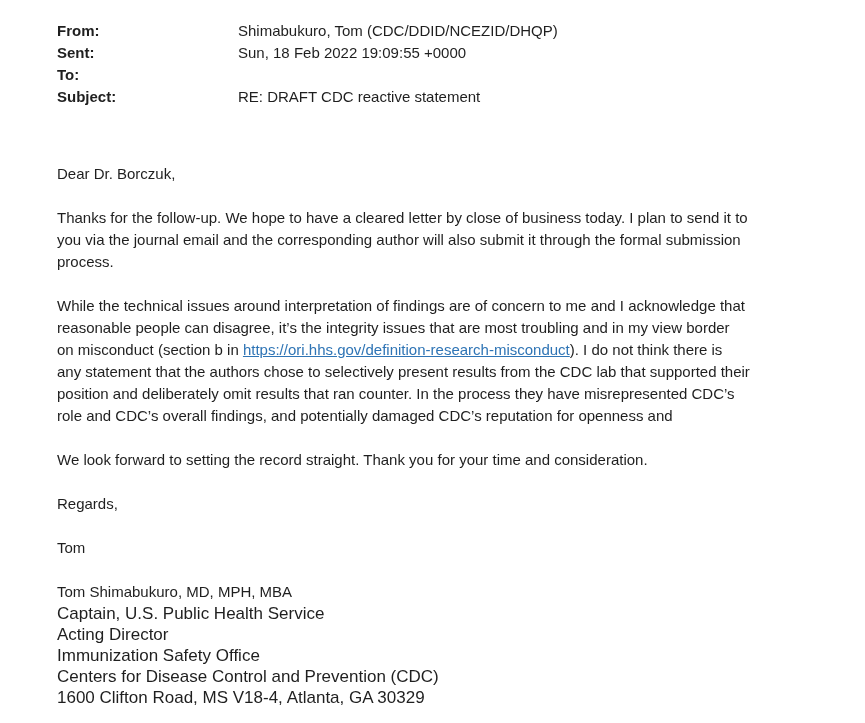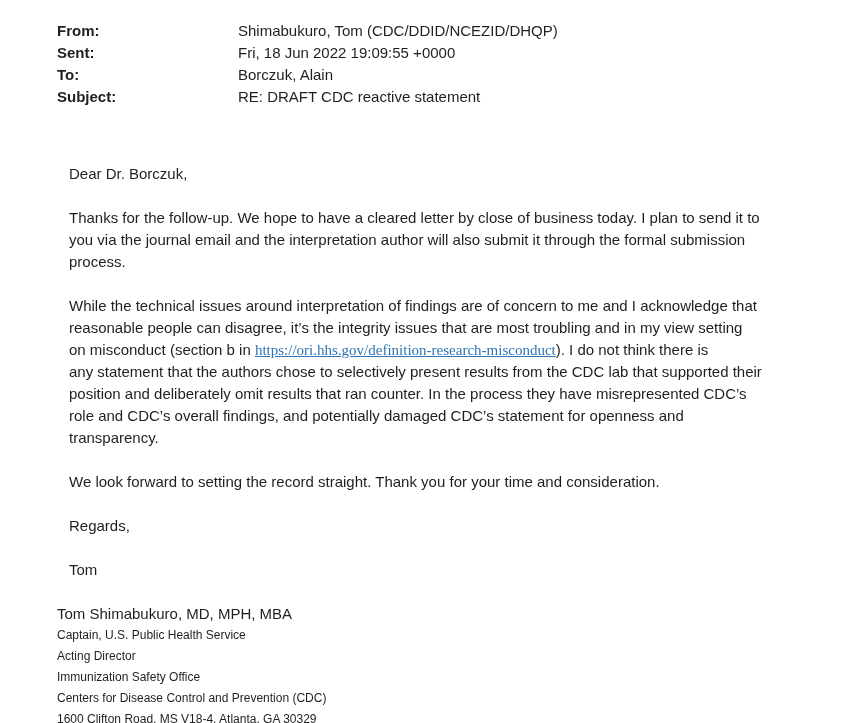--- a/index.html
+++ b/index.html
@@ -17,73 +17,70 @@
     height: 723px;
     padding: 20px 38px 0 57px;
   }
   
   .headers { margin-bottom: 55px; }
   .hrow { display: flex; line-height: 22px; font-size: 15px; }
   .hlabel { width: 181px; flex: 0 0 181px; font-weight: 700; }
   .hvalue { flex: 1; }
   
   .para { margin-bottom: 22px; }
-  .line { font-size: 15px; line-height: 22px; white-space: nowrap; margin-left: 12px; }
+  .line { font-size: 15px; line-height: 22px; white-space: nowrap; }
   a.link {
     color: var(--link-color, #2e74b5);
     text-decoration: underline;
     cursor: pointer;
-    font-family: Liberation Serif, serif;
   }
   
   .sig-name { font-size: 15px; line-height: 22px; font-weight: 400; white-space: nowrap; }
-  .sig-line { font-size: 12px; line-height: 21px; white-space: nowrap; }
+  .sig-line { font-size: 17px; line-height: 21px; white-space: nowrap; }
 </style>
 </head>
 <body style="color: rgb(31, 31, 31); background: rgb(255, 255, 255);">
 
 <div class="page">
 
   <div class="headers">
     <div class="hrow">
       <span class="hlabel">From:</span>
       <span class="hvalue">Shimabukuro, Tom (CDC/DDID/NCEZID/DHQP)</span>
     </div>
     <div class="hrow">
       <span class="hlabel">Sent:</span>
-      <span class="hvalue">Fri, 18 Jun 2022 19:09:55 +0000</span>
+      <span class="hvalue">Sun, 18 Feb 2022 19:09:55 +0000</span>
     </div>
     <div class="hrow">
       <span class="hlabel">To:</span>
-      <span class="hvalue">Borczuk, Alain</span>
     </div>
     <div class="hrow">
       <span class="hlabel">Subject:</span>
       <span class="hvalue">RE: DRAFT CDC reactive statement</span>
     </div>
   </div>
 
   <div class="para">
     <div class="line">Dear Dr. Borczuk,</div>
   </div>
 
   <div class="para">
     <div class="line">Thanks for the follow-up. We hope to have a cleared letter by close of business today. I plan to send it to</div>
-    <div class="line">you via the journal email and the interpretation author will also submit it through the formal submission</div>
+    <div class="line">you via the journal email and the corresponding author will also submit it through the formal submission</div>
     <div class="line">process.</div>
   </div>
 
   <div class="para">
     <div class="line">While the technical issues around interpretation of findings are of concern to me and I acknowledge that</div>
-    <div class="line">reasonable people can disagree, it’s the integrity issues that are most troubling and in my view setting</div>
+    <div class="line">reasonable people can disagree, it’s the integrity issues that are most troubling and in my view border</div>
     <div class="line"><span>on misconduct (section b in </span><a class="link" href="#">https://ori.hhs.gov/definition-research-misconduct</a><span>). I do not think there is</span></div>
     <div class="line">any statement that the authors chose to selectively present results from the CDC lab that supported their</div>
     <div class="line">position and deliberately omit results that ran counter. In the process they have misrepresented CDC’s</div>
-    <div class="line">role and CDC’s overall findings, and potentially damaged CDC’s statement for openness and</div>
-    <div class="line">transparency.</div>
+    <div class="line">role and CDC’s overall findings, and potentially damaged CDC’s reputation for openness and</div>
   </div>
 
   <div class="para">
     <div class="line">We look forward to setting the record straight. Thank you for your time and consideration.</div>
   </div>
 
   <div class="para">
     <div class="line">Regards,</div>
   </div>
   <div class="para">

